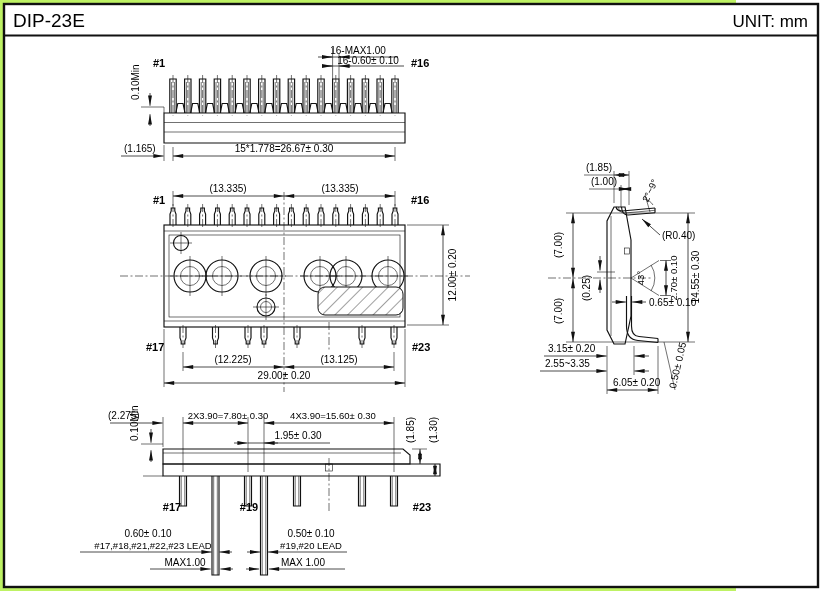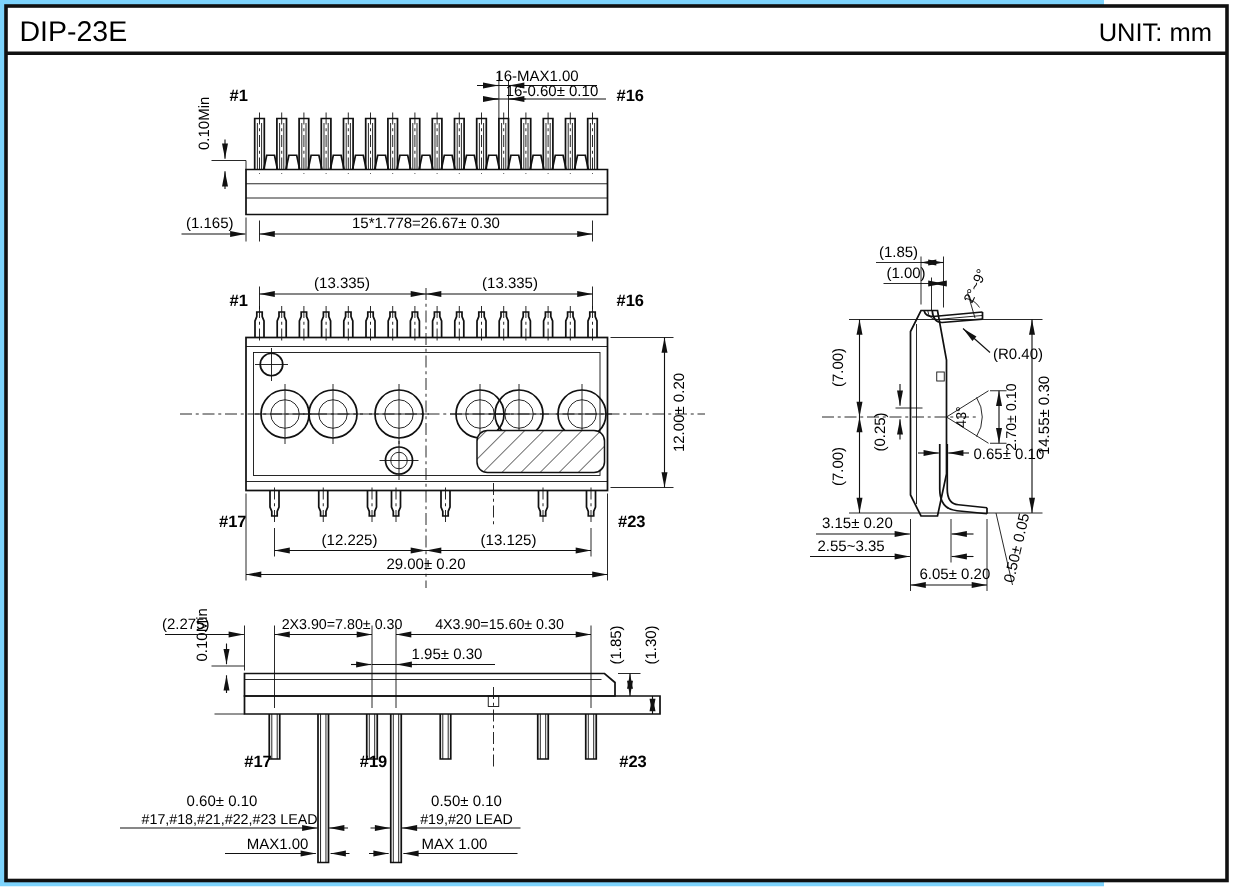--- a/index.html
+++ b/index.html
@@ -1,16 +1,16 @@
 <!DOCTYPE html>
 <html><head>
 <meta charset="utf-8">
 <style>
   html,body{margin:0;padding:0;background:#fff;}
-  .page{position:relative;width:736px;height:591px;background:#7dd3fc;font-family:"Liberation Sans",sans-serif;}
+  .page{position:relative;width:736px;height:591px;background:#bef264;font-family:"Liberation Sans",sans-serif;}
   svg{display:block;}
   .ol{fill:none;stroke:#111;stroke-width:1.15;}
   .thin{fill:none;stroke:#111;stroke-width:0.6;}
   .dim{fill:none;stroke:#111;stroke-width:0.75;}
   .cl{fill:none;stroke:#111;stroke-width:0.6;stroke-dasharray:8 2.5 2 2.5;}
   text{fill:#000;font-family:"Liberation Sans",sans-serif;}
   .t{font-size:10px;}
   .t9{font-size:9.5px;}
   .pin{font-size:11px;font-weight:bold;}
   .title{font-size:19px;}

